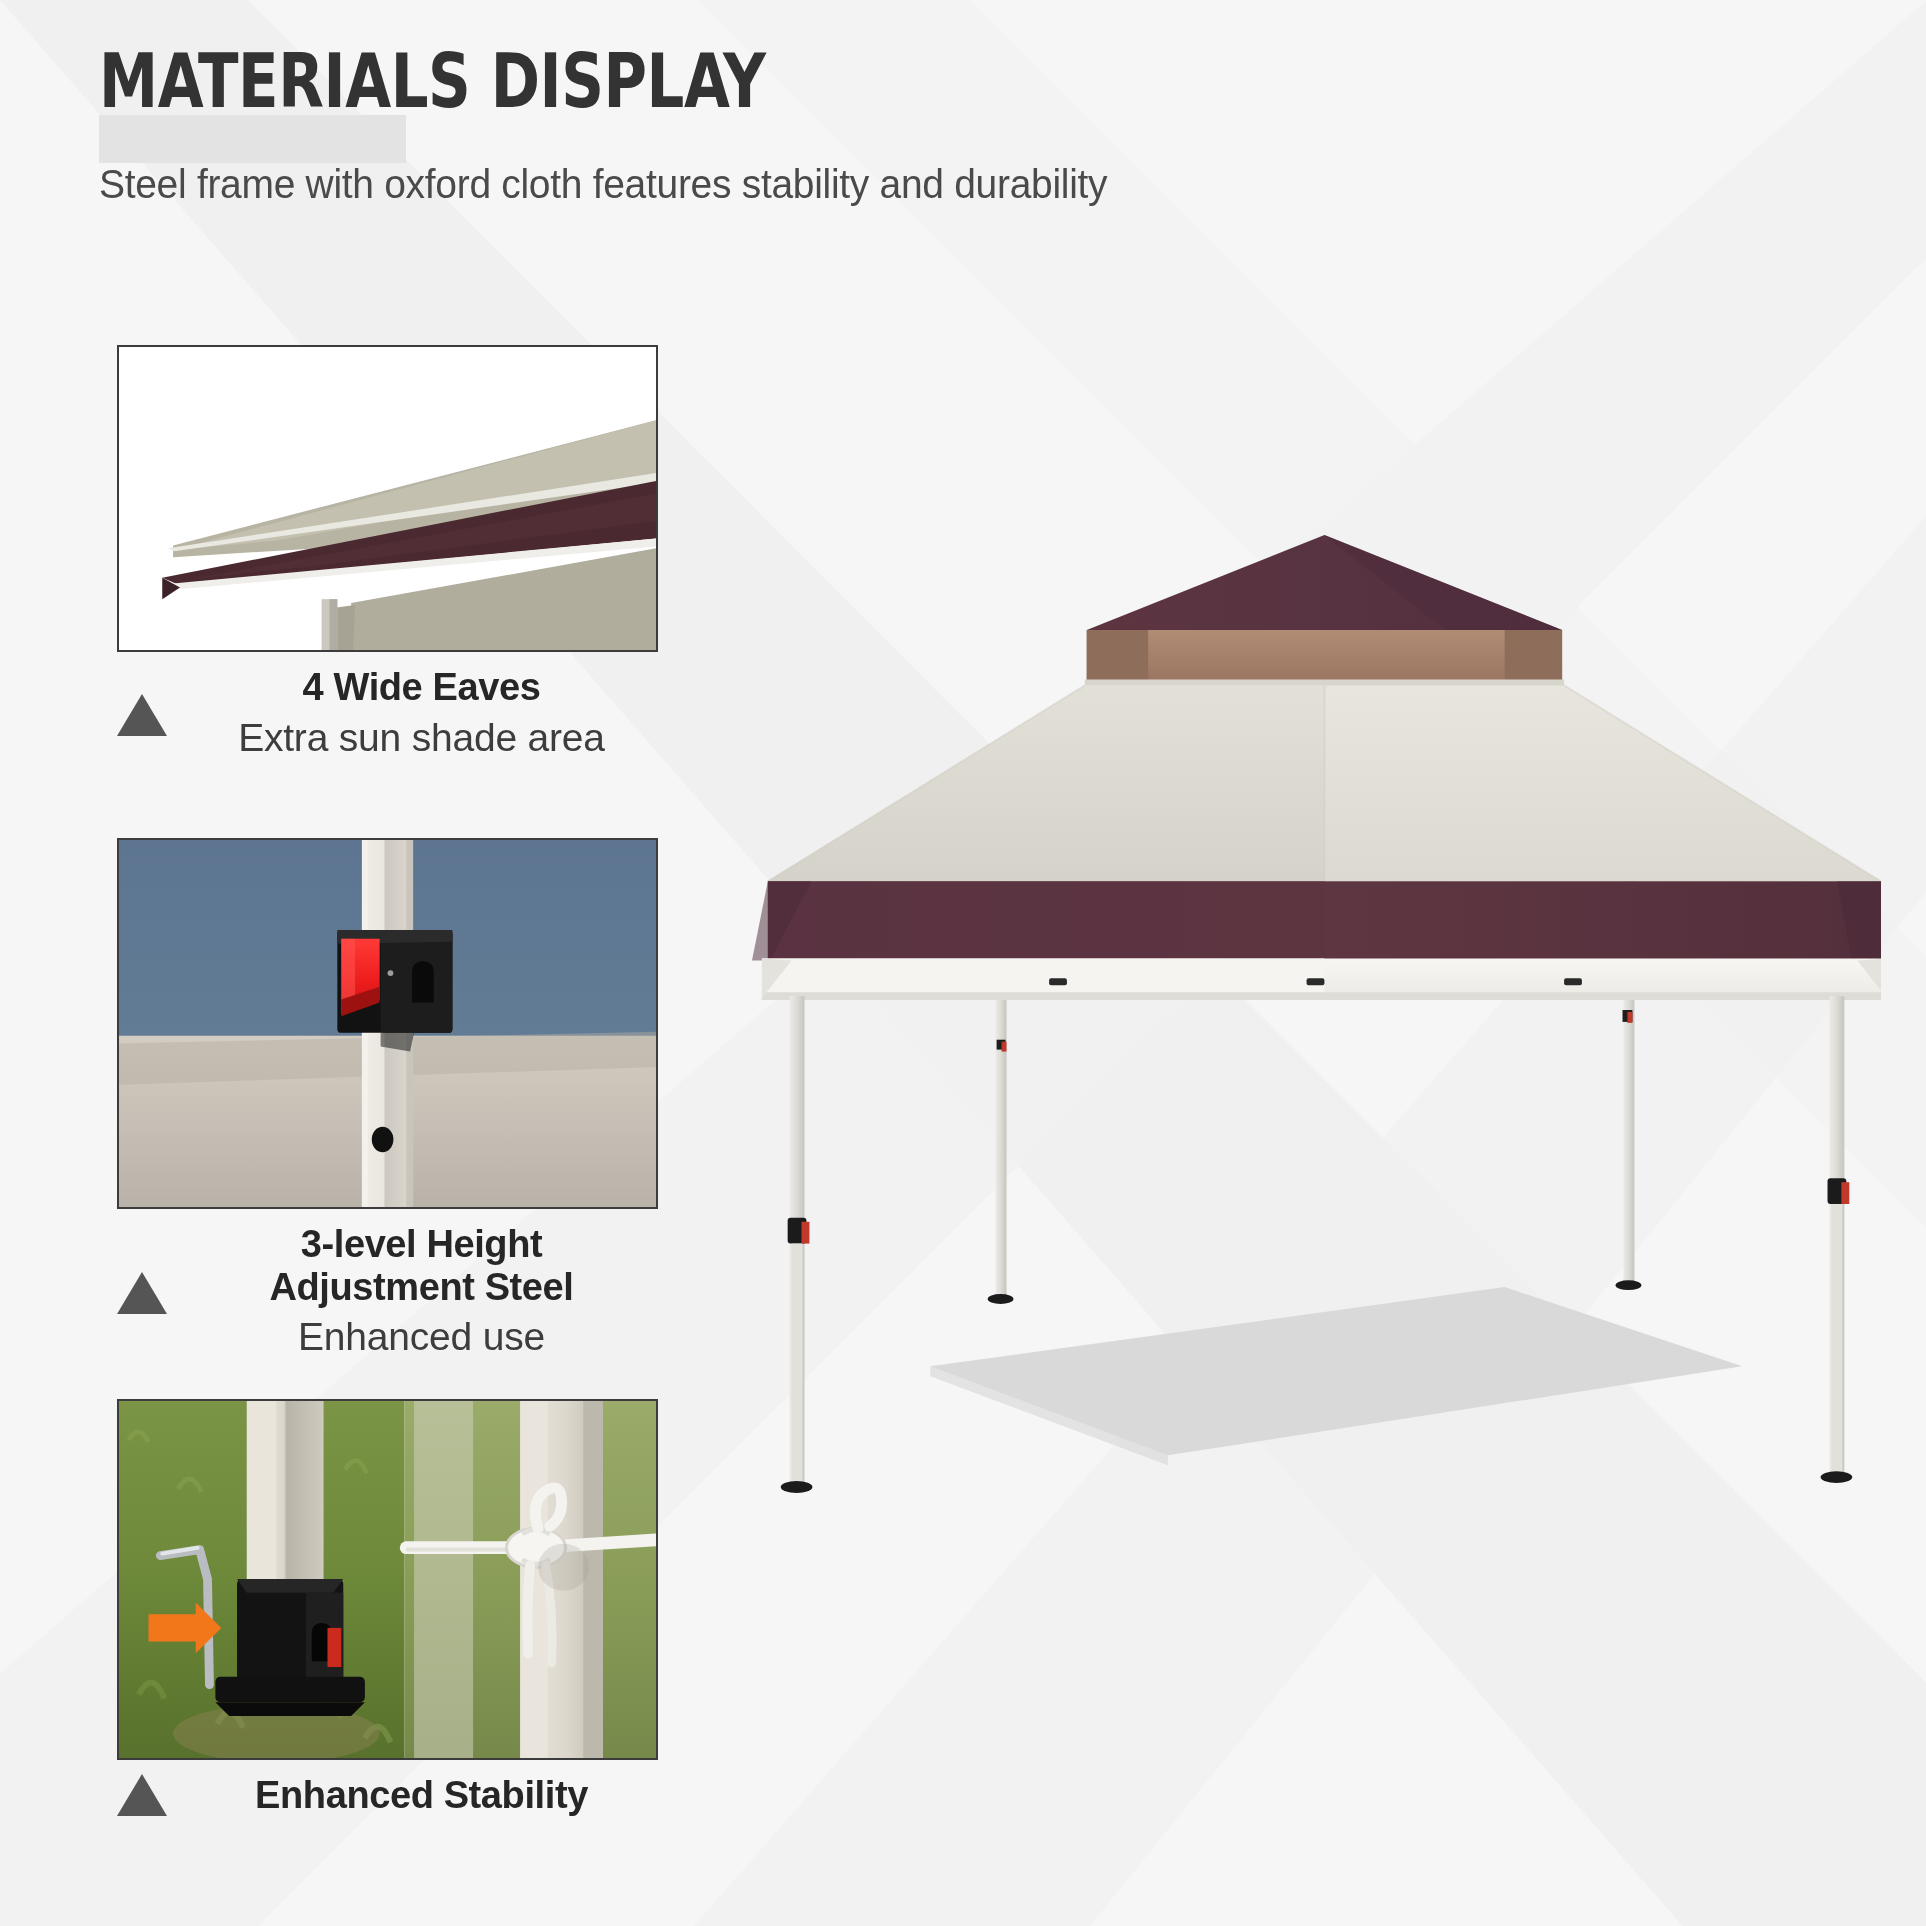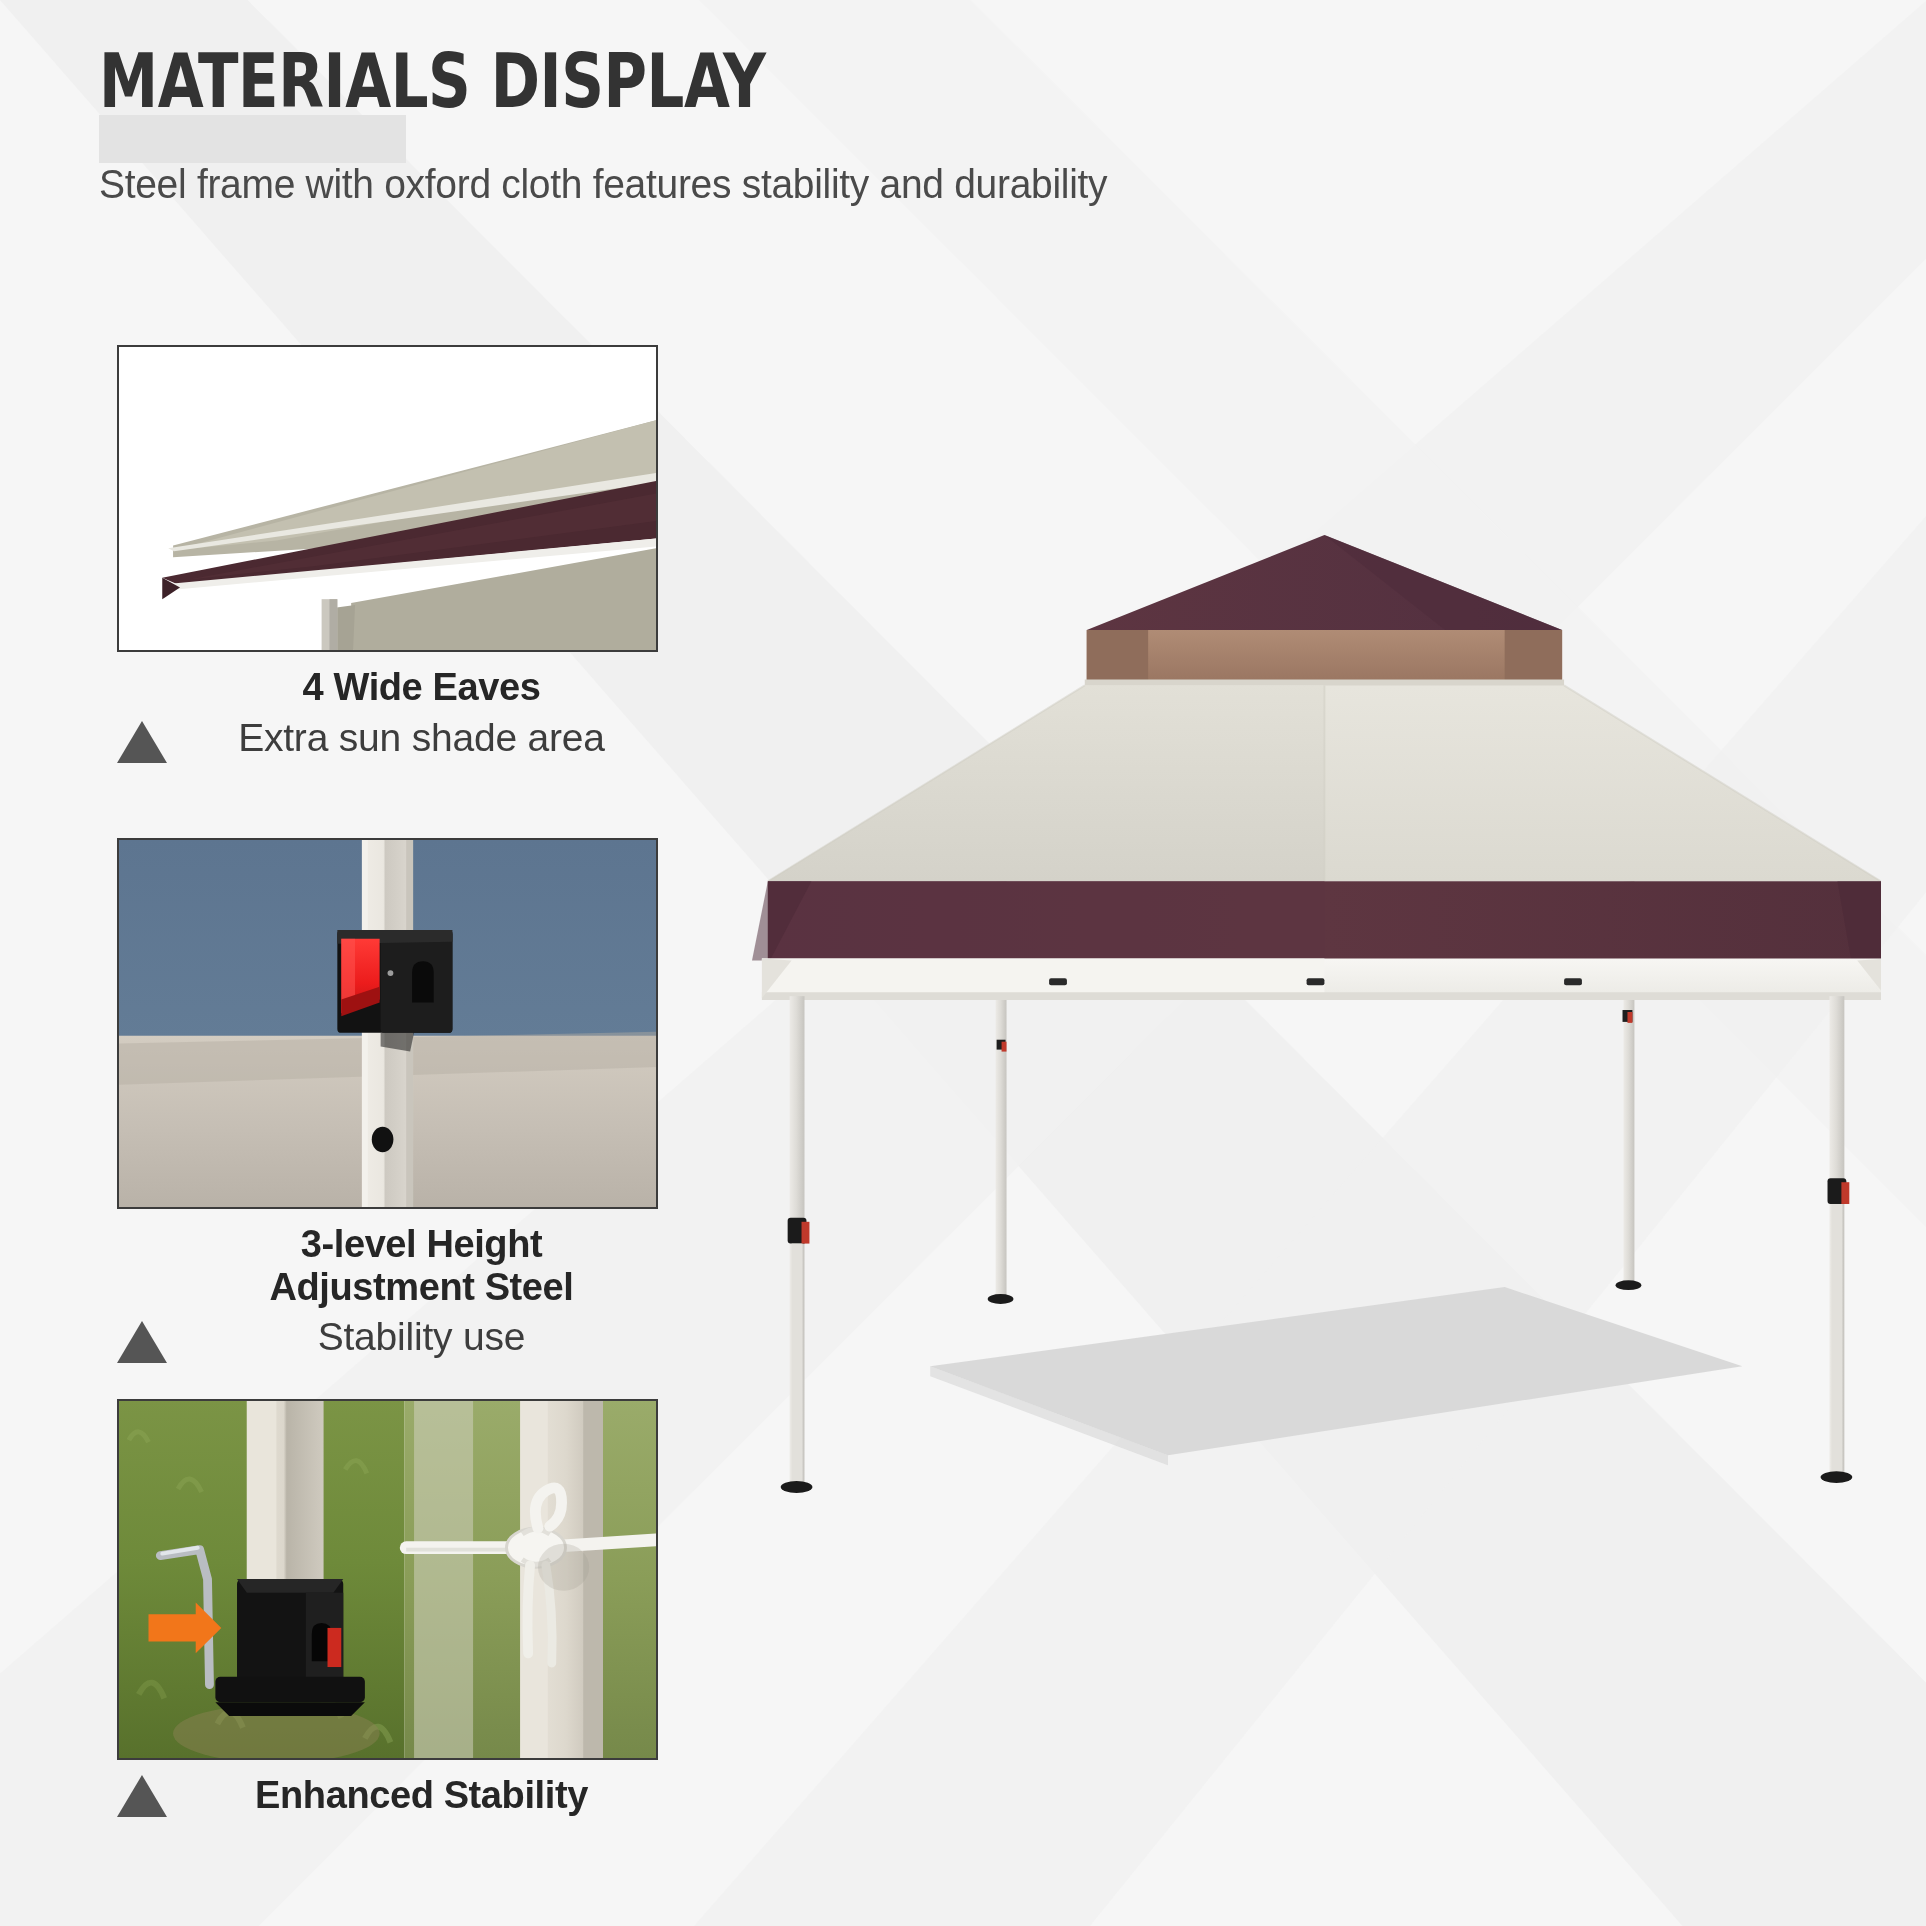--- a/index.html
+++ b/index.html
@@ -74,21 +74,21 @@
   .photo {
     position: relative;
     width: 541px;
     border: 2px solid #3c3c3c;
     box-sizing: border-box;
     overflow: hidden;
     background: #ffffff;
   }
   .caption {
     display: flex;
-    align-items: flex-end;
+    align-items: center;
     padding-top: 14px;
     gap: 14px;
   }
   .tri {
     flex: 0 0 auto;
     width: 0; height: 0;
     border-left: 25px solid transparent;
     border-right: 25px solid transparent;
     border-bottom: 42px solid #555555;
   }
@@ -234,21 +234,21 @@
         <polygon points="266,197 300,197 296,216 266,211" fill="#1d1d1d" opacity="0.55"></polygon>
 
         <ellipse cx="268" cy="306" rx="11" ry="13" fill="#111111"></ellipse>
       </svg>
     </div>
     <div class="caption">
       <div class="tri"></div>
       <div class="cap-text">
         <div class="cap-title">3-level Height</div>
         <div class="cap-title">Adjustment Steel</div>
-        <div class="cap-sub">Stability use</div>
+        <div class="cap-sub">Enhanced use</div>
       </div>
     </div>
   </div>
 
   <div class="feature" style="top:1399px;">
     <div class="photo" id="photo3">
       <svg viewBox="0 0 546 365" preserveAspectRatio="none" style="width:100%;height:100%;display:block;">
         <defs>
           <linearGradient id="grassg" x1="0" y1="0" x2="0" y2="1">
             <stop offset="0%" stop-color="#7b9445"></stop>

